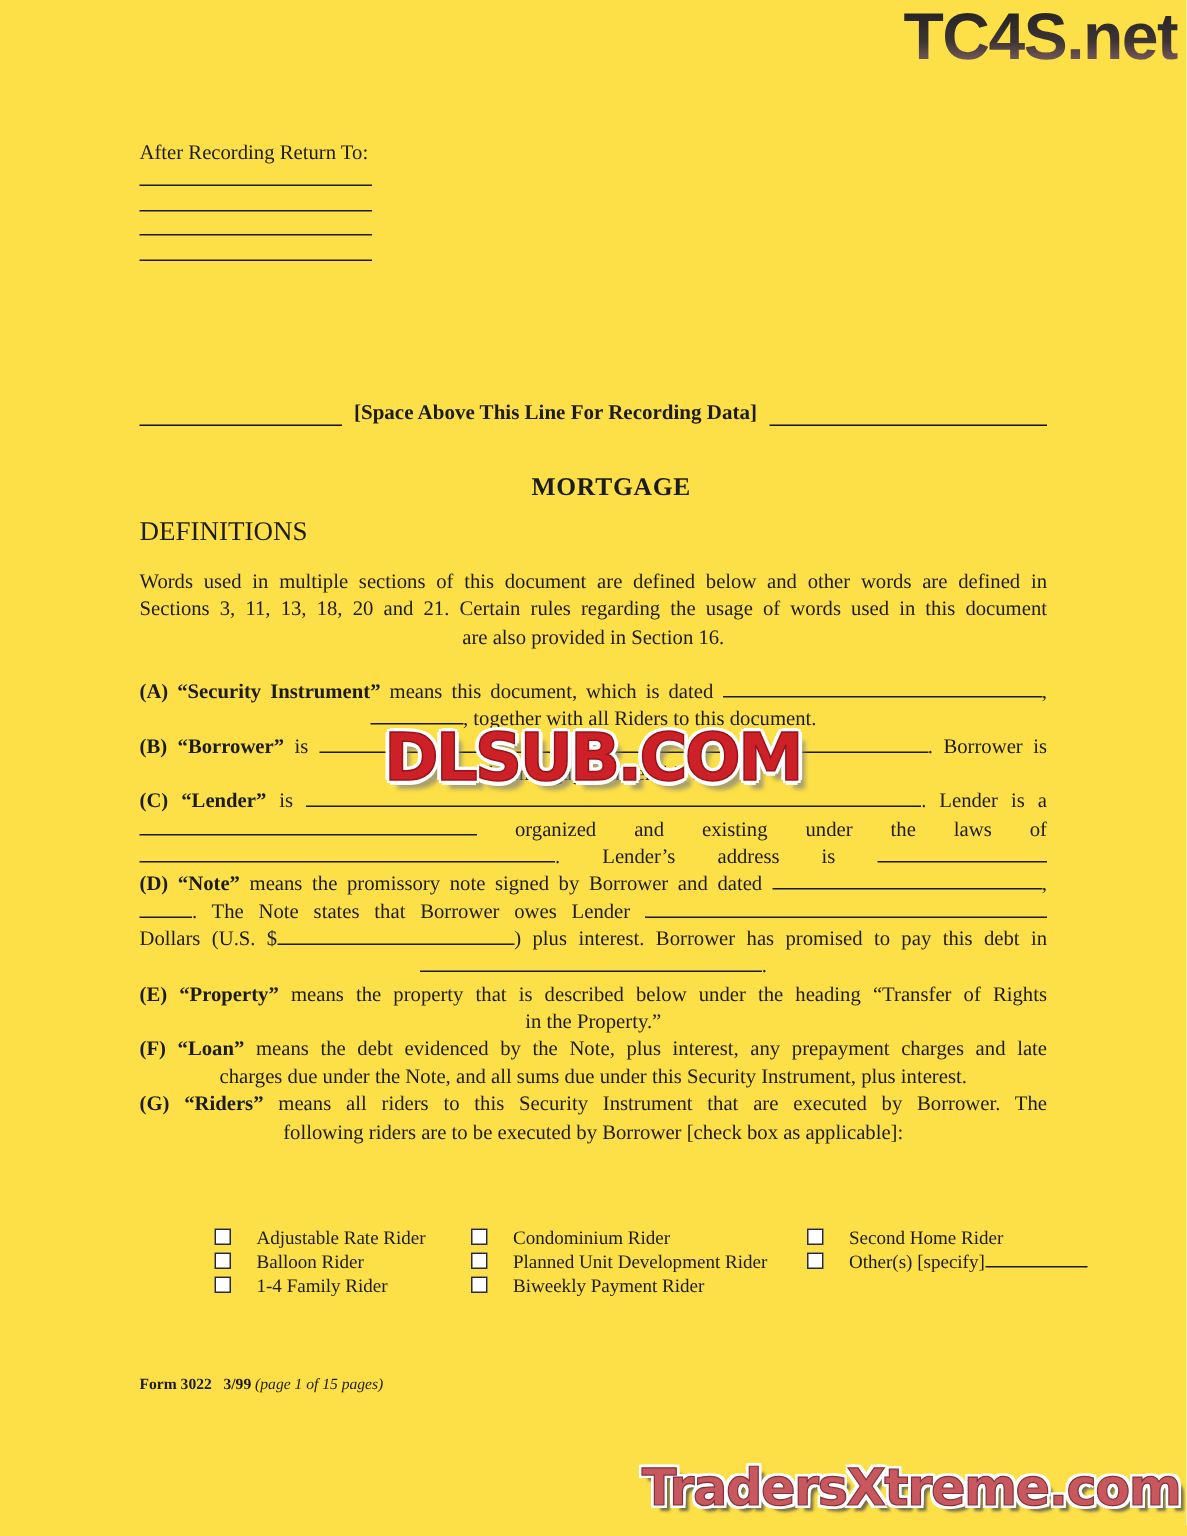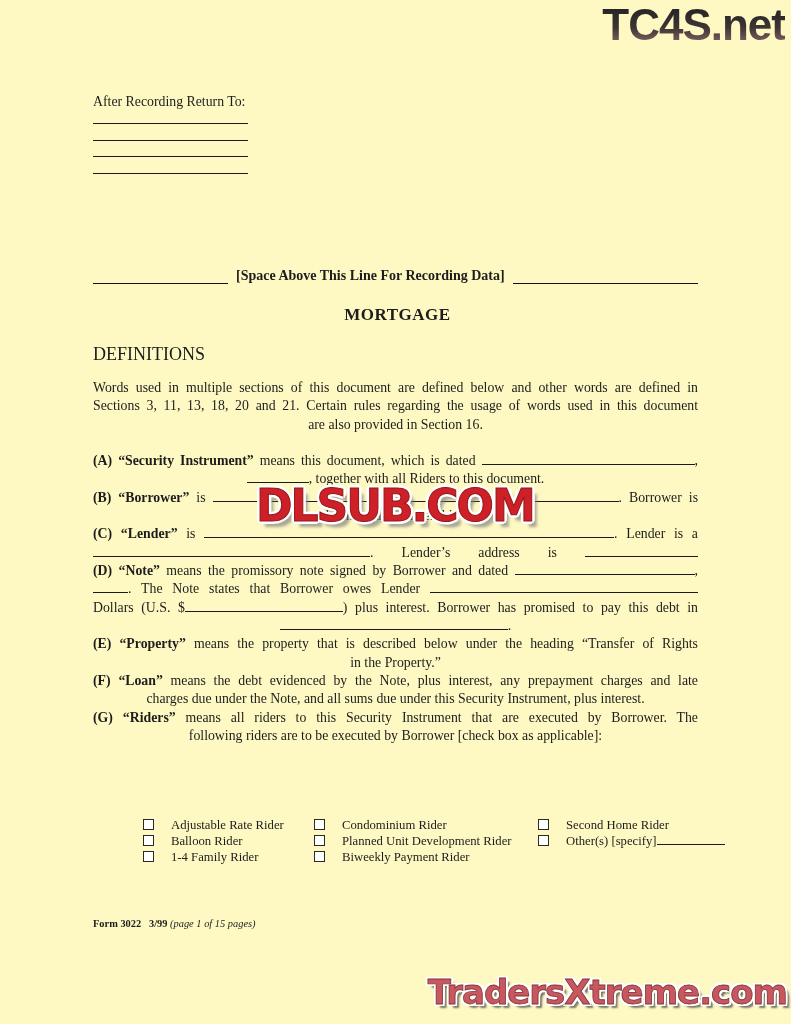--- a/index.html
+++ b/index.html
@@ -1,34 +1,34 @@
 <!DOCTYPE html>
 <html><head>
 <meta charset="utf-8">
 <style>
   html,body{margin:0;padding:0;background:#ffffff;}
-  .page{position:relative;width:791px;height:1024px;background:#fef9c3;overflow:hidden;
+  .page{position:relative;width:791px;height:1024px;background:#fde047;overflow:hidden;
         font-family:"Liberation Serif",serif;color:#1c1c1c;}
   
   .logo-top{position:absolute;top:0px;right:6px;font-family:"Liberation Sans",sans-serif;
             font-weight:bold;font-size:44px;letter-spacing:-1px;
             background:linear-gradient(180deg,#242424 15%,#3e3434 55%,#9d7575 100%);
             -webkit-background-clip:text;background-clip:text;color:transparent;}
   
   .return-block{position:absolute;left:93px;top:94px;width:260px;}
   .return-label{font-size:13.8px;}
   .rblank{width:155px;height:0;border-top:1.6px solid #1a1a1a;margin-top:15.5px;}
   .rblank:first-child{margin-top:13px;}
   
   .divider{position:absolute;left:93px;top:268px;width:605px;display:flex;align-items:flex-end;}
   .dtext{font-weight:bold;font-size:14px;white-space:nowrap;padding:0 8px;line-height:16px;}
   .dline{border-bottom:1.8px solid #111;height:13px;}
   .dline-l{width:135px;}
   .dline-r{flex:1;}
-  .title{position:absolute;left:93px;top:303px;width:605px;margin:2px;text-align:center;
+  .title{position:absolute;left:93px;top:303px;width:605px;margin:12px;text-align:center;
          font-size:17px;font-weight:bold;letter-spacing:0.5px;}
   .defs-heading{position:absolute;left:93px;top:344px;font-size:18px;}
   
   .intro{position:absolute;left:93px;top:379px;width:605px;}
   .deflines{position:absolute;left:93px;top:452px;width:605px;}
   .docline{font-size:13.8px;line-height:18.35px;height:18.35px;white-space:nowrap;}
   .docline.aj{text-align:justify;text-align-last:justify;white-space:normal;}
   .docline.al{text-align:center;white-space:normal;}
   .b{font-weight:bold;}
   .i{font-style:italic;}
@@ -95,20 +95,21 @@
       <div class="docline aj"><span>Sections 3, 11, 13, 18, 20 and 21.  Certain rules regarding the usage of words used in this document</span></div>
       <div class="docline al"><span>are also provided in Section 16.</span></div>
     </div>
 
   <div class="deflines">
       <div class="docline aj"><span class="b">(A)  “Security Instrument”</span><span> means this document, which is dated </span><span class="blank" style="width: 213px;"></span><span>,</span></div>
       <div class="docline al"><span class="blank" style="width: 62px;"></span><span>, together with all Riders to this document.</span></div>
       <div class="docline aj"><span class="b">(B)  “Borrower”</span><span> is </span><span class="blank" style="width: 406px;"></span><span>.  Borrower is</span></div>
       <div class="docline al"><span>the mortgagor under this S</span></div>
       <div class="docline aj"><span class="b">(C)  “Lender”</span><span> is </span><span class="blank" style="width: 410px;"></span><span>.  Lender is a</span></div>
+      <div class="docline aj"><span class="blank" style="width: 225px;"></span><span> organized and existing under the laws of</span></div>
       <div class="docline aj"><span class="blank" style="width: 277px;"></span><span>.  Lender’s address is </span><span class="blank" style="width: 113px;"></span></div>
       <div class="docline aj"><span class="b">(D)  “Note”</span><span> means the promissory note signed by Borrower and dated </span><span class="blank" style="width: 180px;"></span><span>,</span></div>
       <div class="docline aj"><span class="blank" style="width: 35px;"></span><span>.  The Note states that Borrower owes Lender </span><span class="blank" style="width: 268px;"></span></div>
       <div class="docline aj"><span>Dollars (U.S. $</span><span class="blank" style="width: 158px;"></span><span>) plus interest.  Borrower has promised to pay this debt in</span></div>
       <div class="docline al"><span class="blank" style="width: 228px;"></span><span>.</span></div>
       <div class="docline aj"><span class="b">(E)  “Property”</span><span> means the property that is described below under the heading “Transfer of Rights</span></div>
       <div class="docline al"><span>in the Property.”</span></div>
       <div class="docline aj"><span class="b">(F)  “Loan”</span><span> means the debt evidenced by the Note, plus interest, any prepayment charges and late</span></div>
       <div class="docline al"><span>charges due under the Note, and all sums due under this Security Instrument, plus interest.</span></div>
       <div class="docline aj"><span class="b">(G)  “Riders”</span><span> means all riders to this Security Instrument that are executed by Borrower.  The</span></div>

